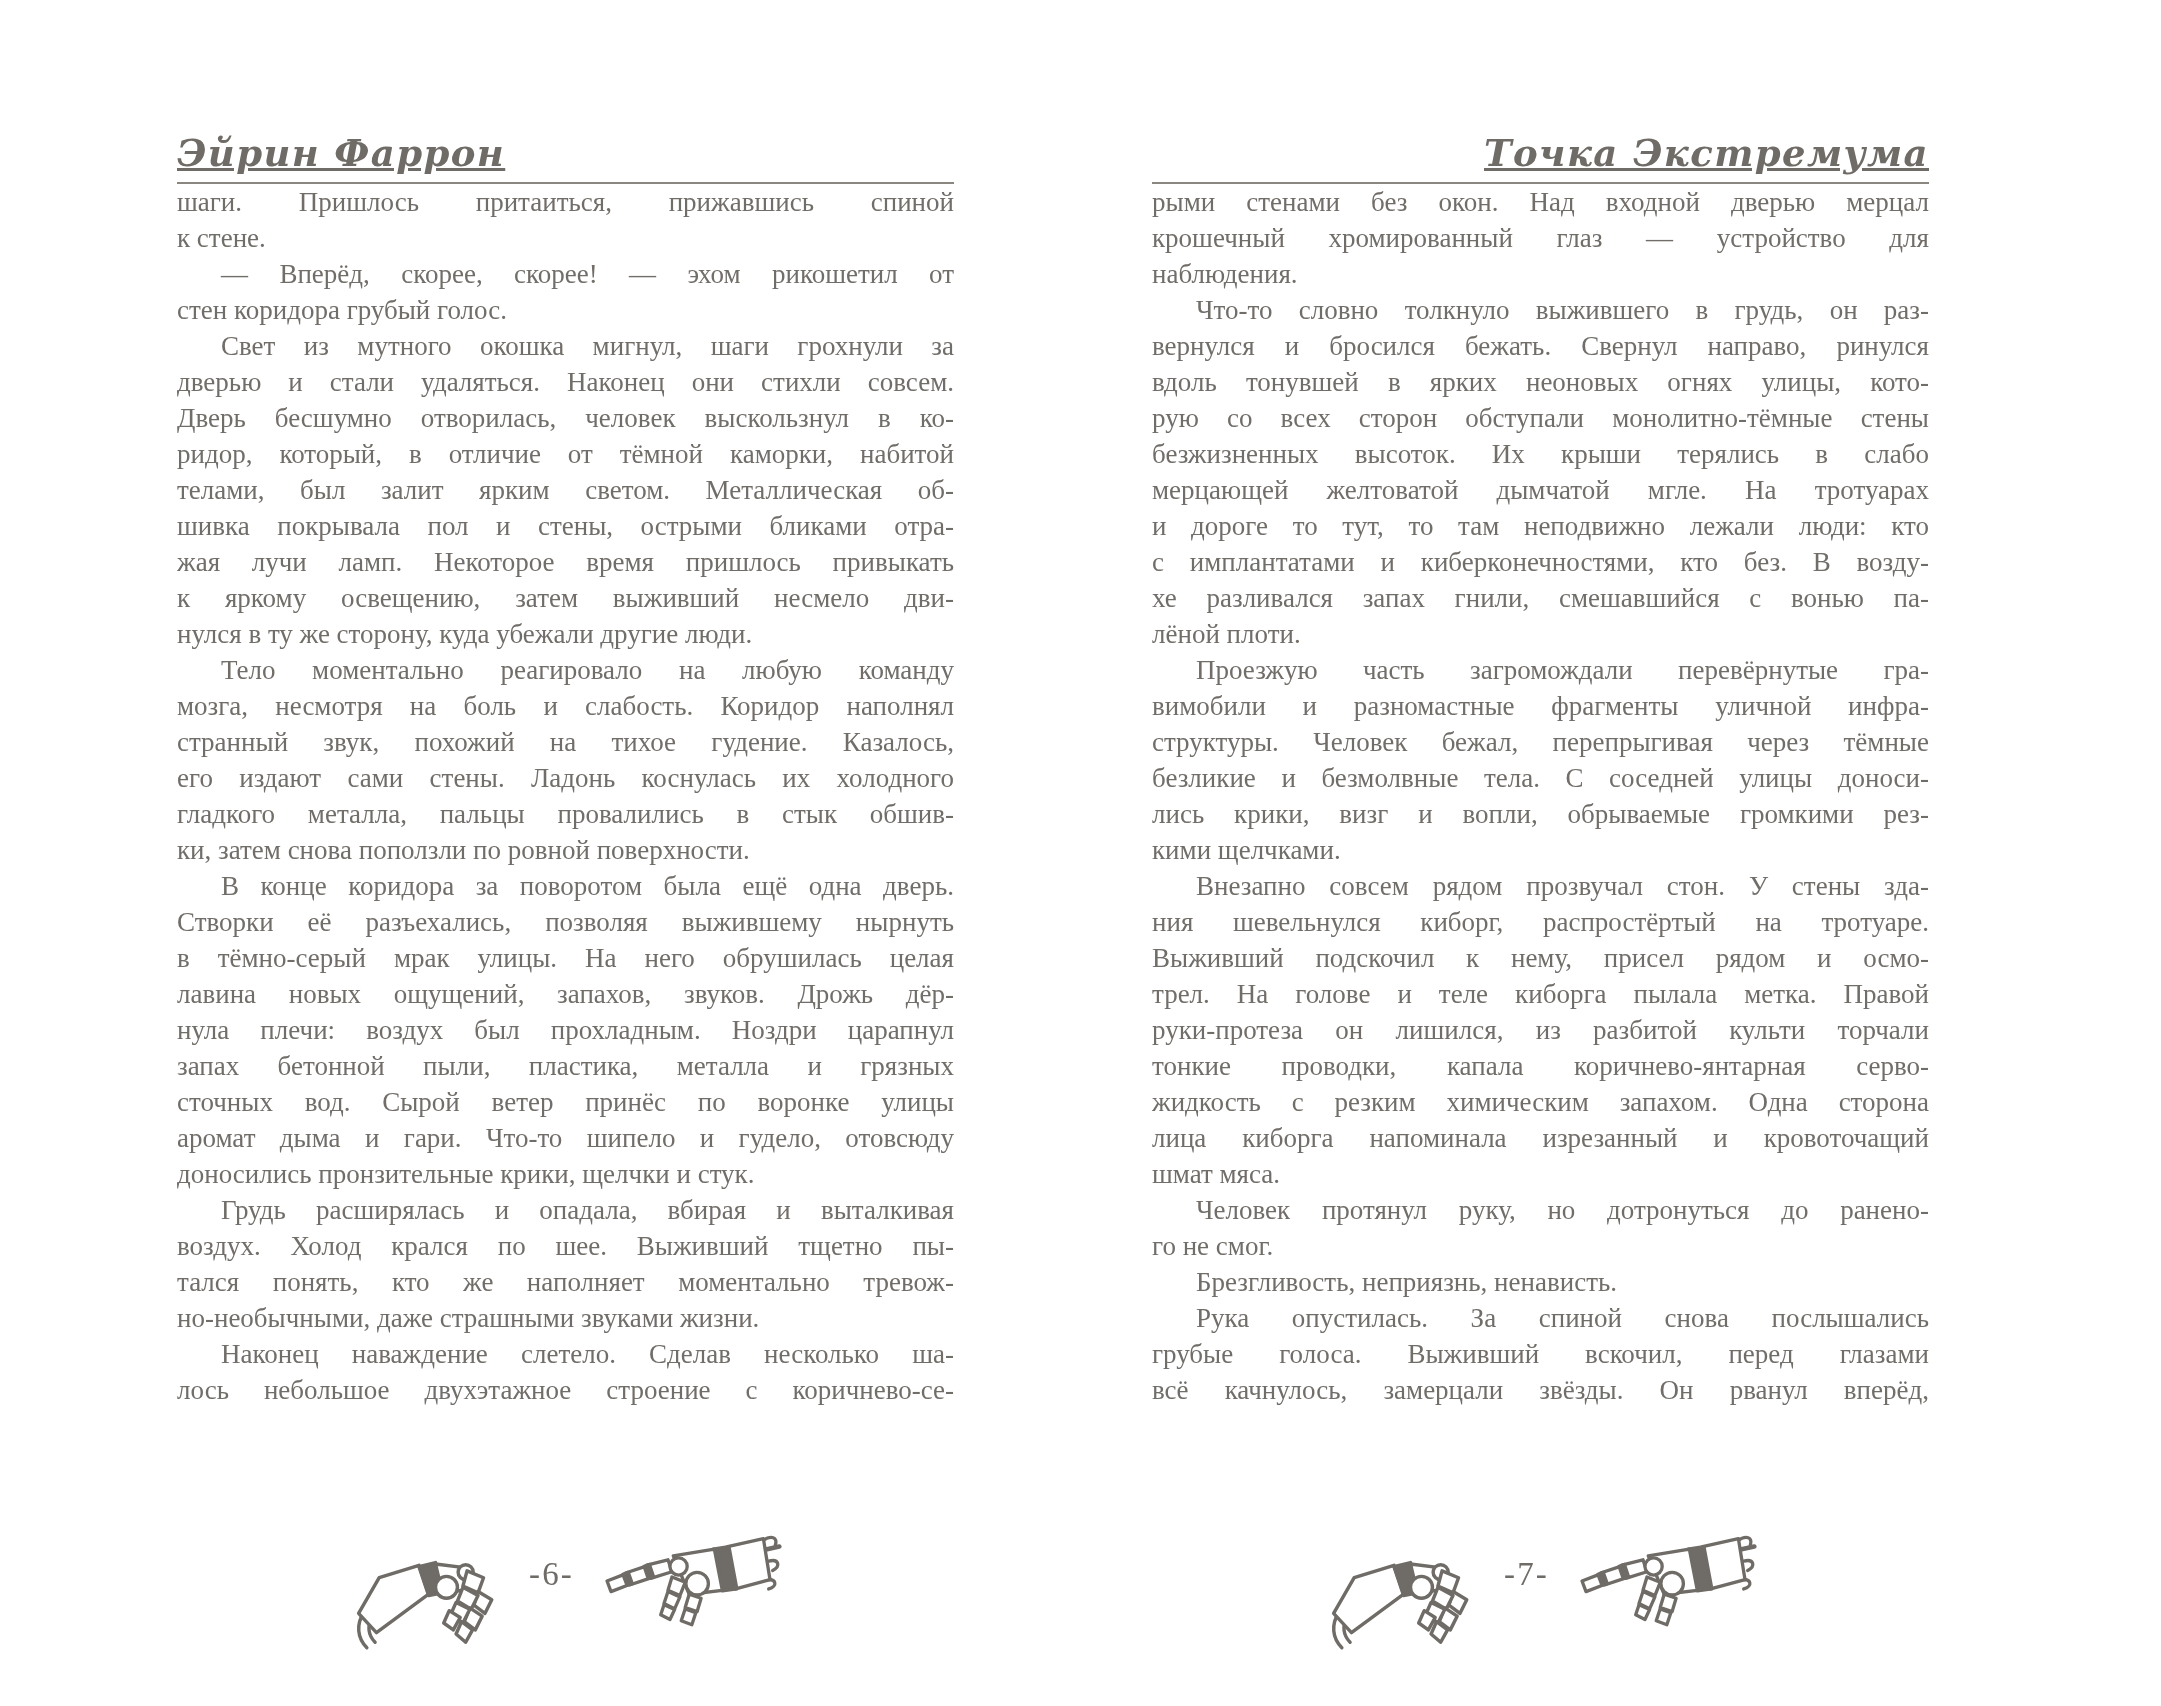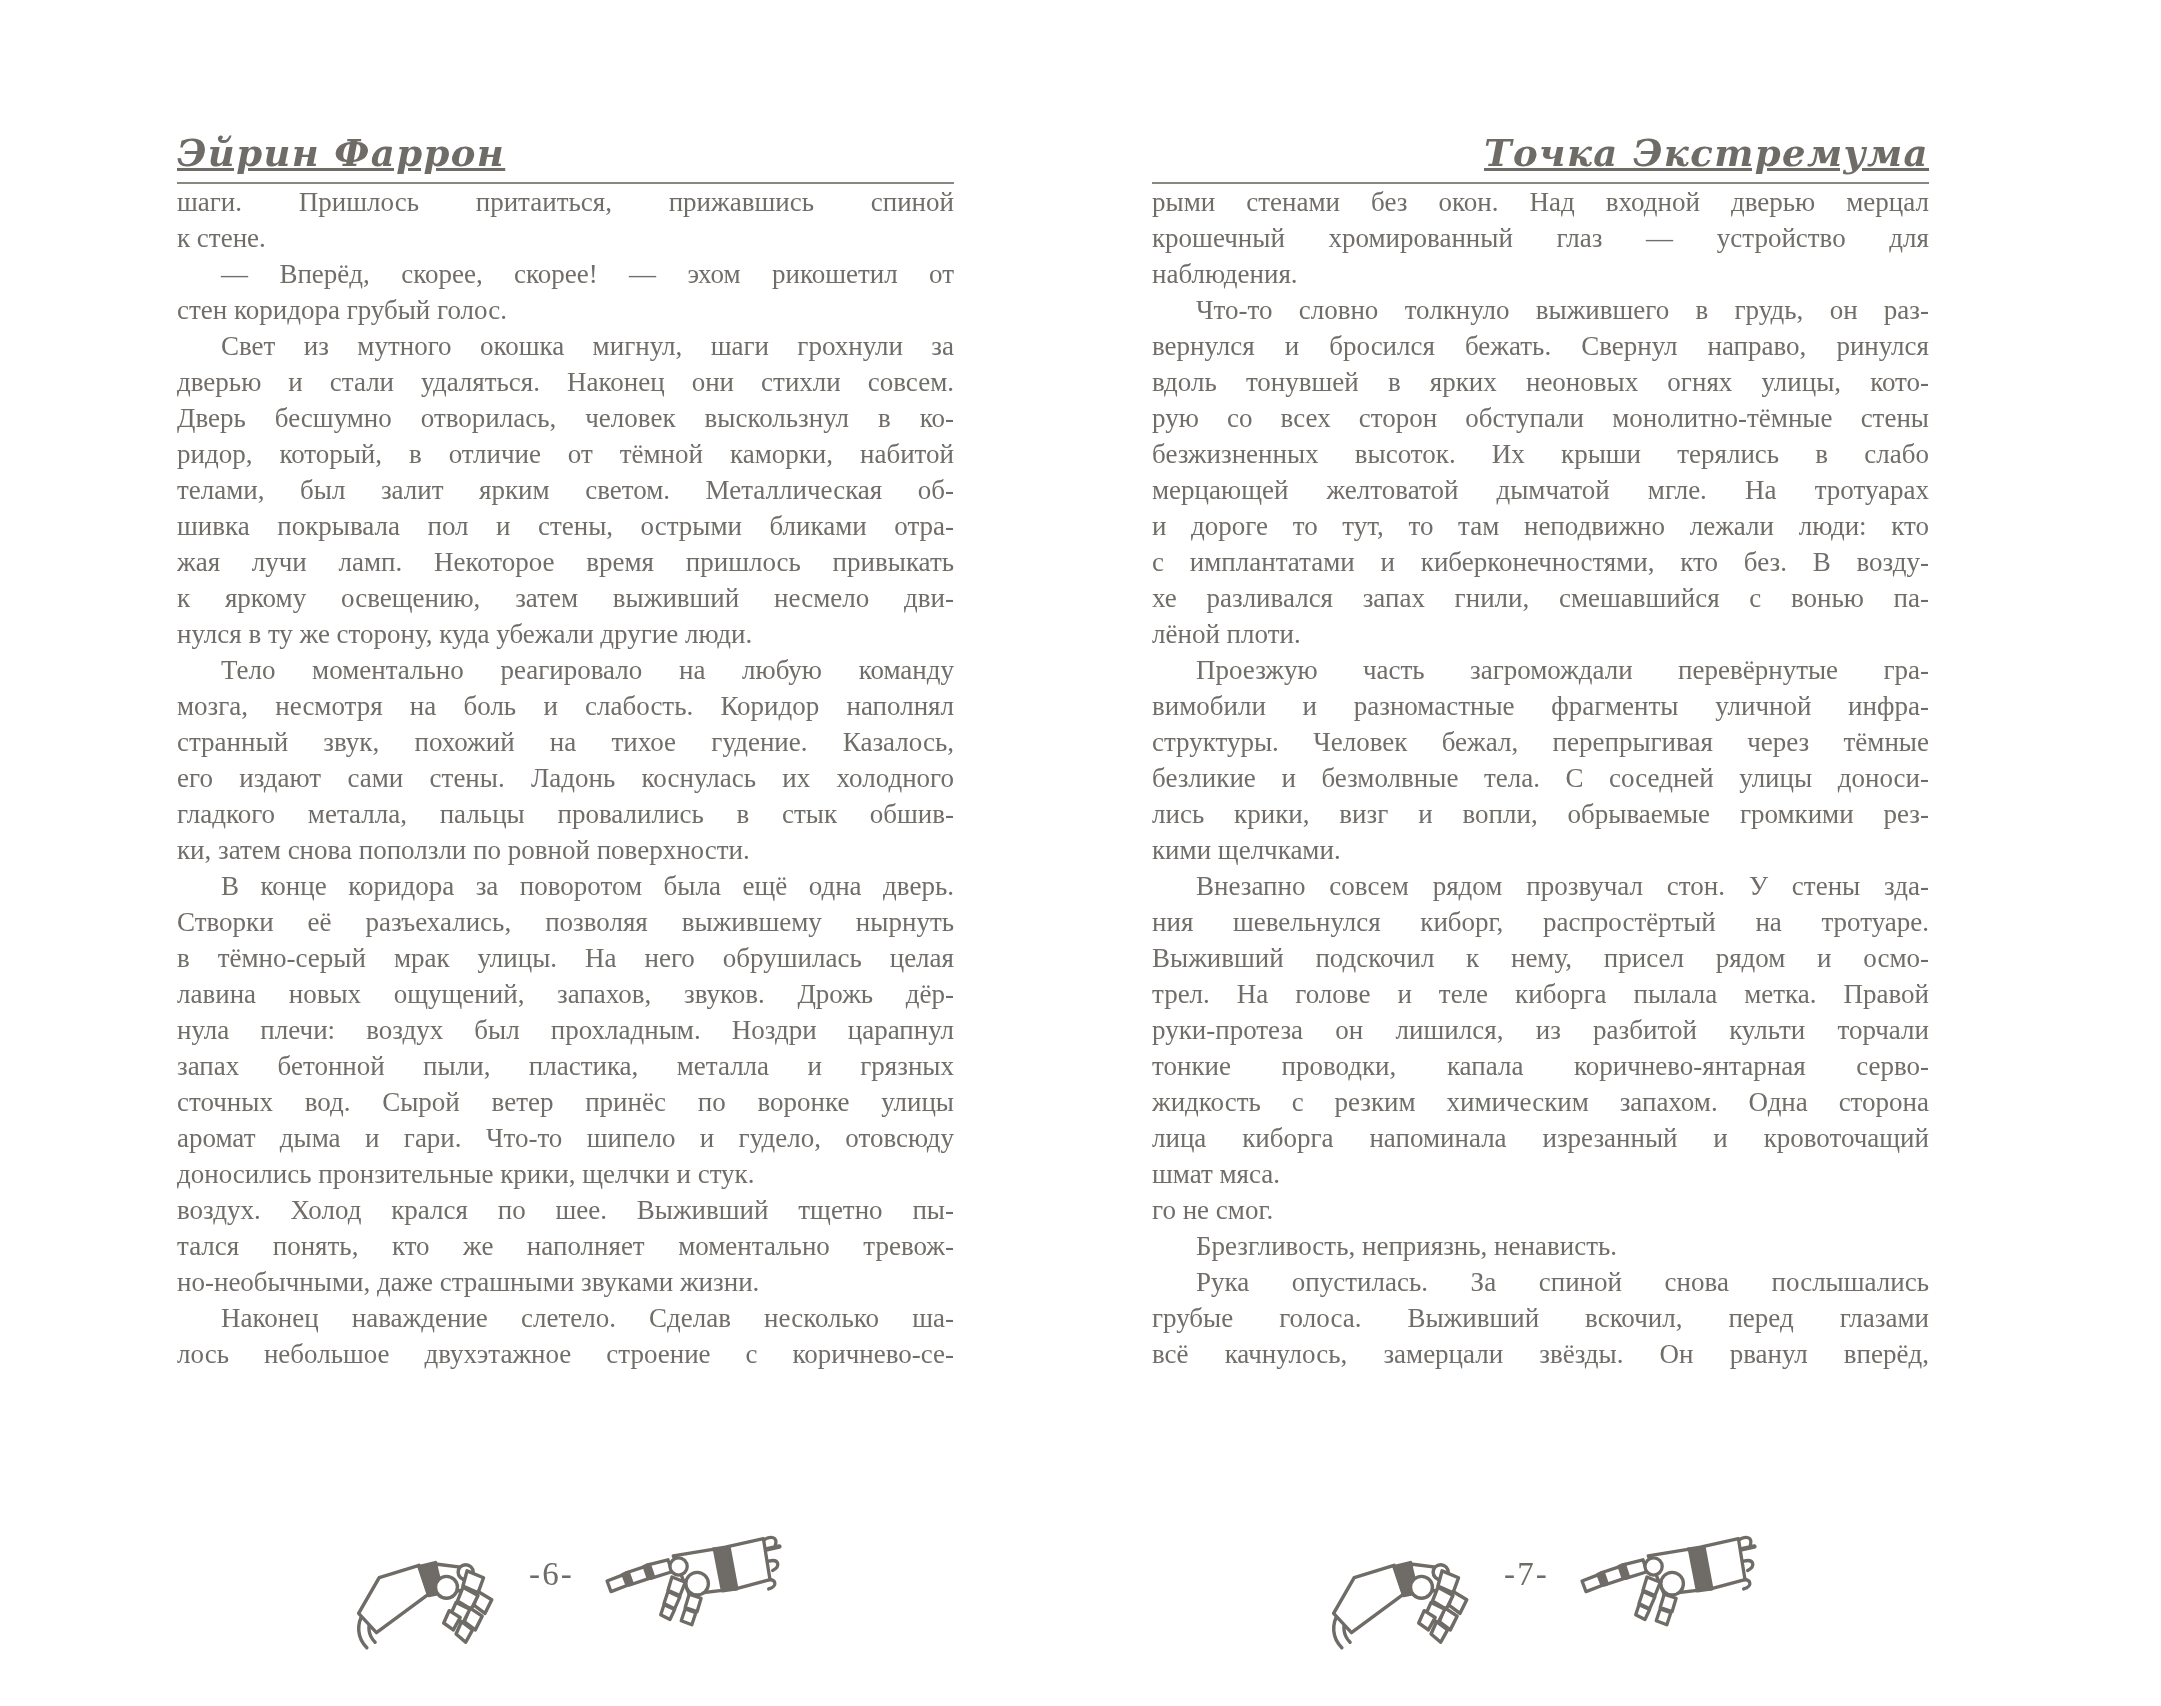--- a/index.html
+++ b/index.html
@@ -109,20 +109,21 @@
         <div class="line end">ки, затем снова поползли по ровной поверхности.</div>
         <div class="line indent">В конце коридора за поворотом была ещё одна дверь.</div>
         <div class="line">Створки её разъехались, позволяя выжившему нырнуть</div>
         <div class="line">в тёмно-серый мрак улицы. На него обрушилась целая</div>
         <div class="line">лавина новых ощущений, запахов, звуков. Дрожь дёр-</div>
         <div class="line">нула плечи: воздух был прохладным. Ноздри царапнул</div>
         <div class="line">запах бетонной пыли, пластика, металла и грязных</div>
         <div class="line">сточных вод. Сырой ветер принёс по воронке улицы</div>
         <div class="line">аромат дыма и гари. Что-то шипело и гудело, отовсюду</div>
         <div class="line end">доносились пронзительные крики, щелчки и стук.</div>
+        <div class="line indent">Грудь расширялась и опадала, вбирая и выталкивая</div>
         <div class="line">воздух. Холод крался по шее. Выживший тщетно пы-</div>
         <div class="line">тался понять, кто же наполняет моментально тревож-</div>
         <div class="line end">но-необычными, даже страшными звуками жизни.</div>
         <div class="line indent">Наконец наваждение слетело. Сделав несколько ша-</div>
         <div class="line">лось небольшое двухэтажное строение с коричнево-се-</div>
       </div>
 
     <footer class="page-footer">
       <svg class="hand hand-left" viewBox="0 0 220 170" width="151" height="117" aria-hidden="true">
         <g fill="#ffffff" stroke="#6f6b66" stroke-width="5" stroke-linejoin="round" stroke-linecap="round">
@@ -197,20 +198,21 @@
         <div class="line end">кими щелчками.</div>
         <div class="line indent">Внезапно совсем рядом прозвучал стон. У стены зда-</div>
         <div class="line">ния шевельнулся киборг, распростёртый на тротуаре.</div>
         <div class="line">Выживший подскочил к нему, присел рядом и осмо-</div>
         <div class="line">трел. На голове и теле киборга пылала метка. Правой</div>
         <div class="line">руки-протеза он лишился, из разбитой культи торчали</div>
         <div class="line">тонкие проводки, капала коричнево-янтарная серво-</div>
         <div class="line">жидкость с резким химическим запахом. Одна сторона</div>
         <div class="line">лица киборга напоминала изрезанный и кровоточащий</div>
         <div class="line end">шмат мяса.</div>
+        <div class="line indent">Человек протянул руку, но дотронуться до ранено-</div>
         <div class="line end">го не смог.</div>
         <div class="line indent end">Брезгливость, неприязнь, ненависть.</div>
         <div class="line indent">Рука опустилась. За спиной снова послышались</div>
         <div class="line">грубые голоса. Выживший вскочил, перед глазами</div>
         <div class="line">всё качнулось, замерцали звёзды. Он рванул вперёд,</div>
       </div>
 
     <footer class="page-footer">
       <svg class="hand hand-left" viewBox="0 0 220 170" width="151" height="117" aria-hidden="true">
         <g fill="#ffffff" stroke="#6f6b66" stroke-width="5" stroke-linejoin="round" stroke-linecap="round">

